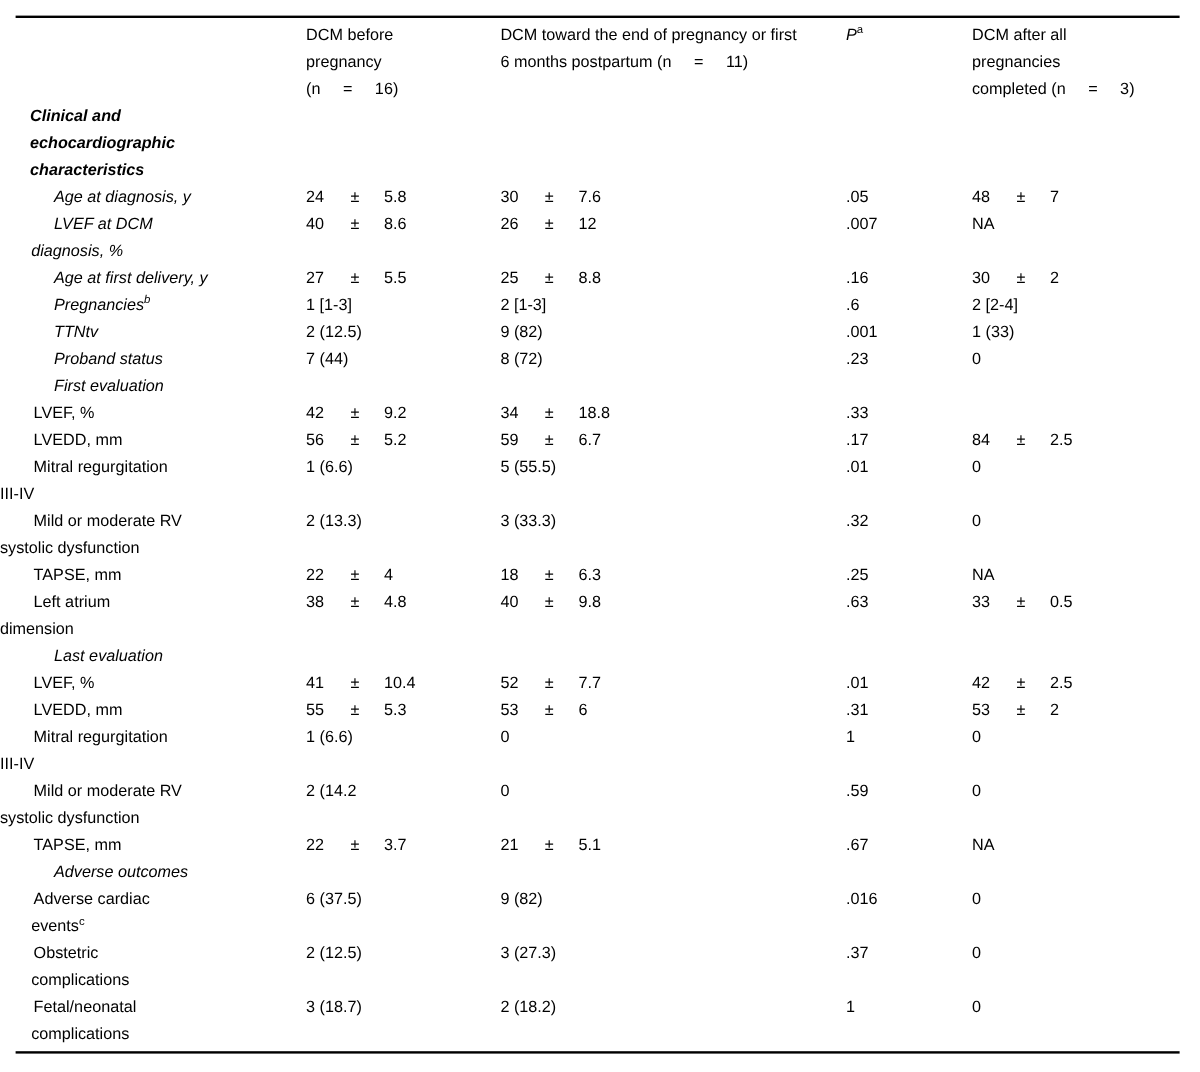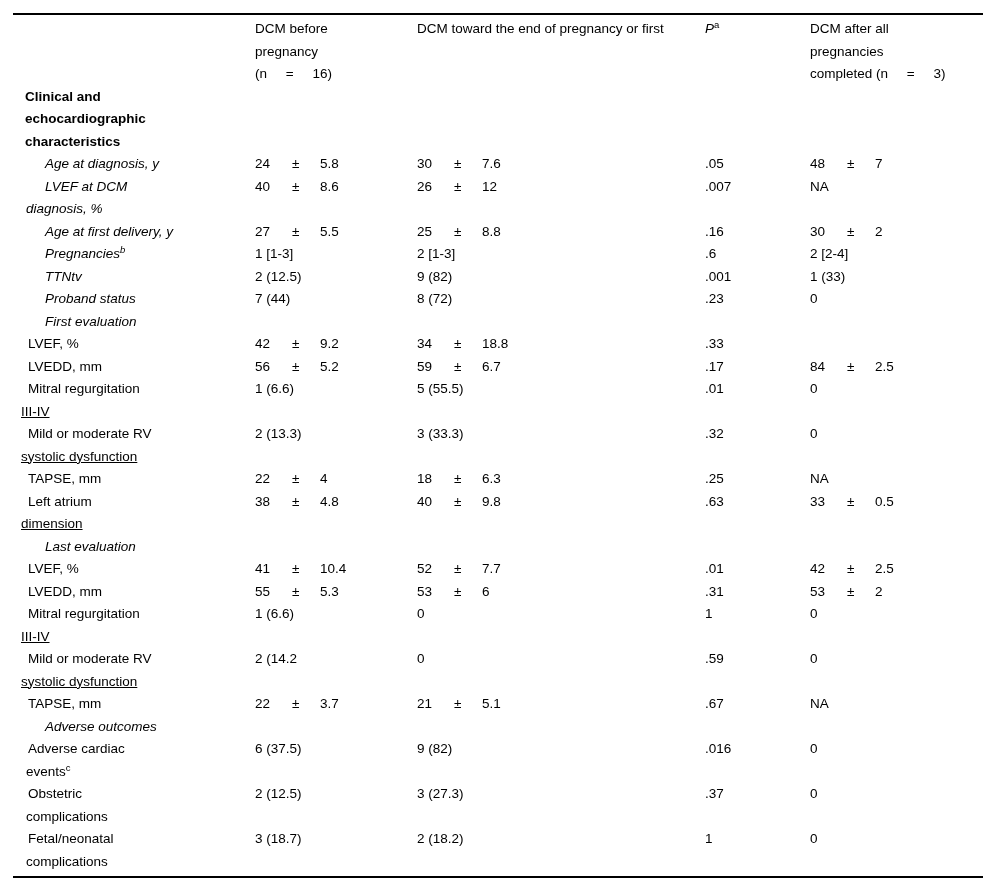--- a/index.html
+++ b/index.html
@@ -14,24 +14,24 @@
   }
   .rule{position:absolute;left:13px;width:970px;height:2px;background:#000;}
   .rule-top{top:13px;}
   .rule-bottom{top:876px;}
   .content{position:absolute;top:18px;left:0;width:791px;}
   .row{display:grid;grid-template-columns:253px 162px 288px 105px auto;align-items:start;}
   .cell{min-height:22.5px;}
   .line{line-height:22.5px;white-space:pre;min-height:22.5px;}
   .v-cell{padding-left:2px;}
   .p-cell{padding-left:2px;}
-  .ind-section{padding-left:25px;font-weight:bold;}
+  .ind-section{padding-left:25px;font-weight:bold;font-style:italic;}
   .ind-item1{padding-left:45px;}
   .ind-item2{padding-left:28px;}
-  .ind-wrap0{padding-left:21px;text-decoration:underline;}
+  .ind-wrap0{padding-left:0;}
   .ind-wrap1{padding-left:26px;}
   .it{font-style:italic;}
   .m{display:inline-block;width:37px;}
   .pm{display:inline-block;width:28px;}
   sup{font-size:9.5px;line-height:0;vertical-align:super;}
   .p-head i{font-style:italic;}
 </style>
 </head>
 <body>
 
@@ -45,20 +45,21 @@
       <div class="cell"></div>
 
       <div class="cell v-cell">
         <div class="line">DCM before</div>
         <div class="line">pregnancy</div>
         <div class="line">(n     =     16)</div>
       </div>
 
       <div class="cell v-cell">
         <div class="line">DCM toward the end of pregnancy or first</div>
+        <div class="line">6 months postpartum (n     =     11)</div>
       </div>
 
       <div class="cell p-cell p-head">
         <div class="line"><i>P</i><sup>a</sup></div>
       </div>
 
       <div class="cell v-cell">
         <div class="line">DCM after all</div>
         <div class="line">pregnancies</div>
         <div class="line">completed (n     =     3)</div>

